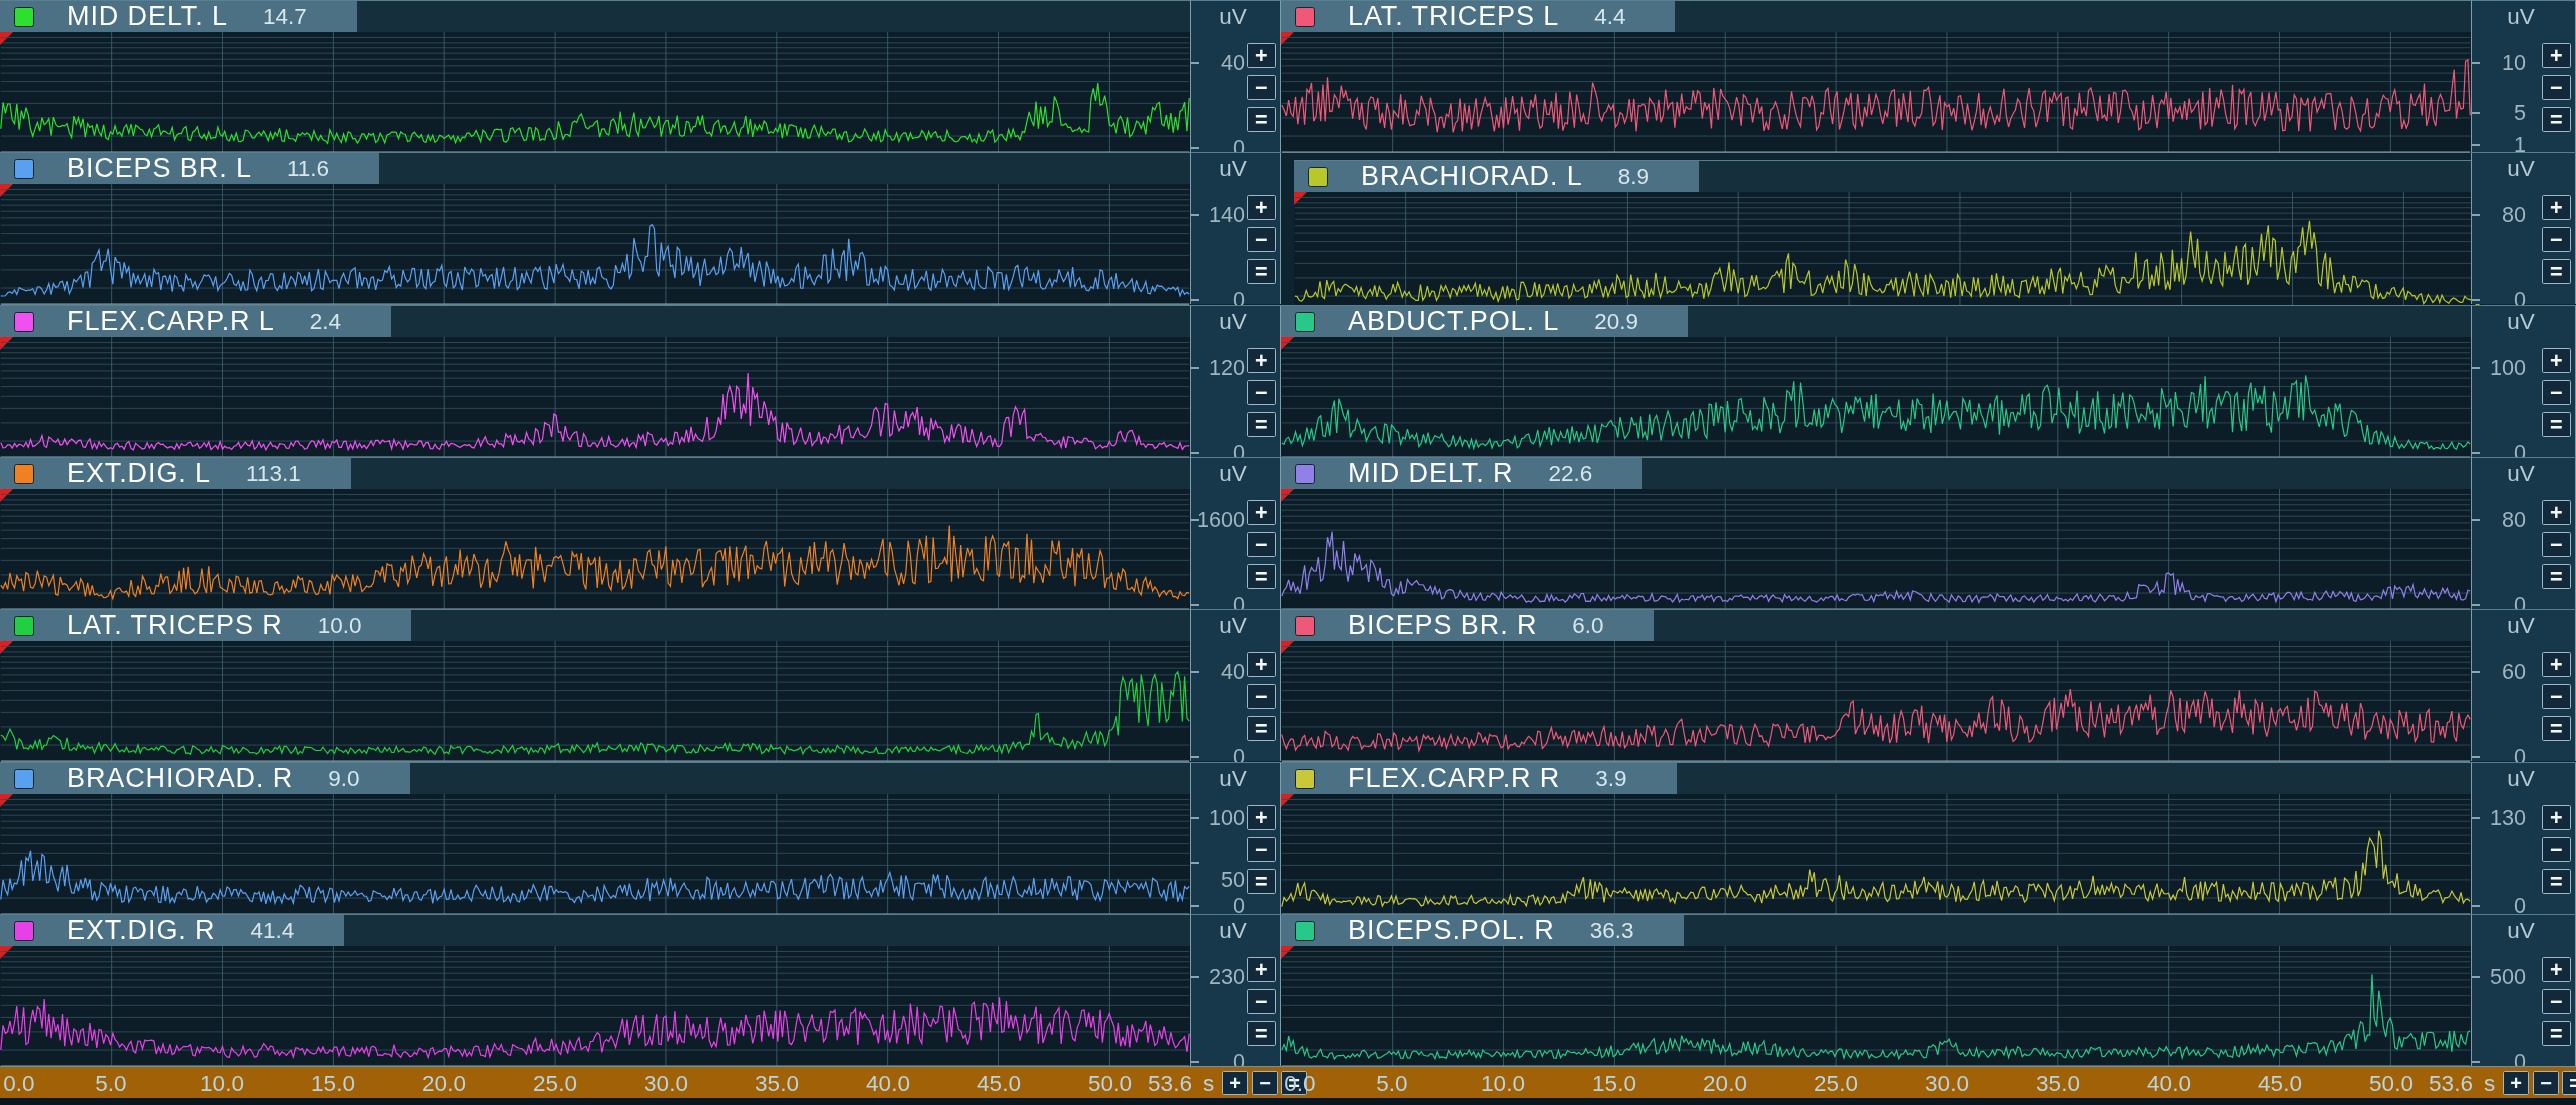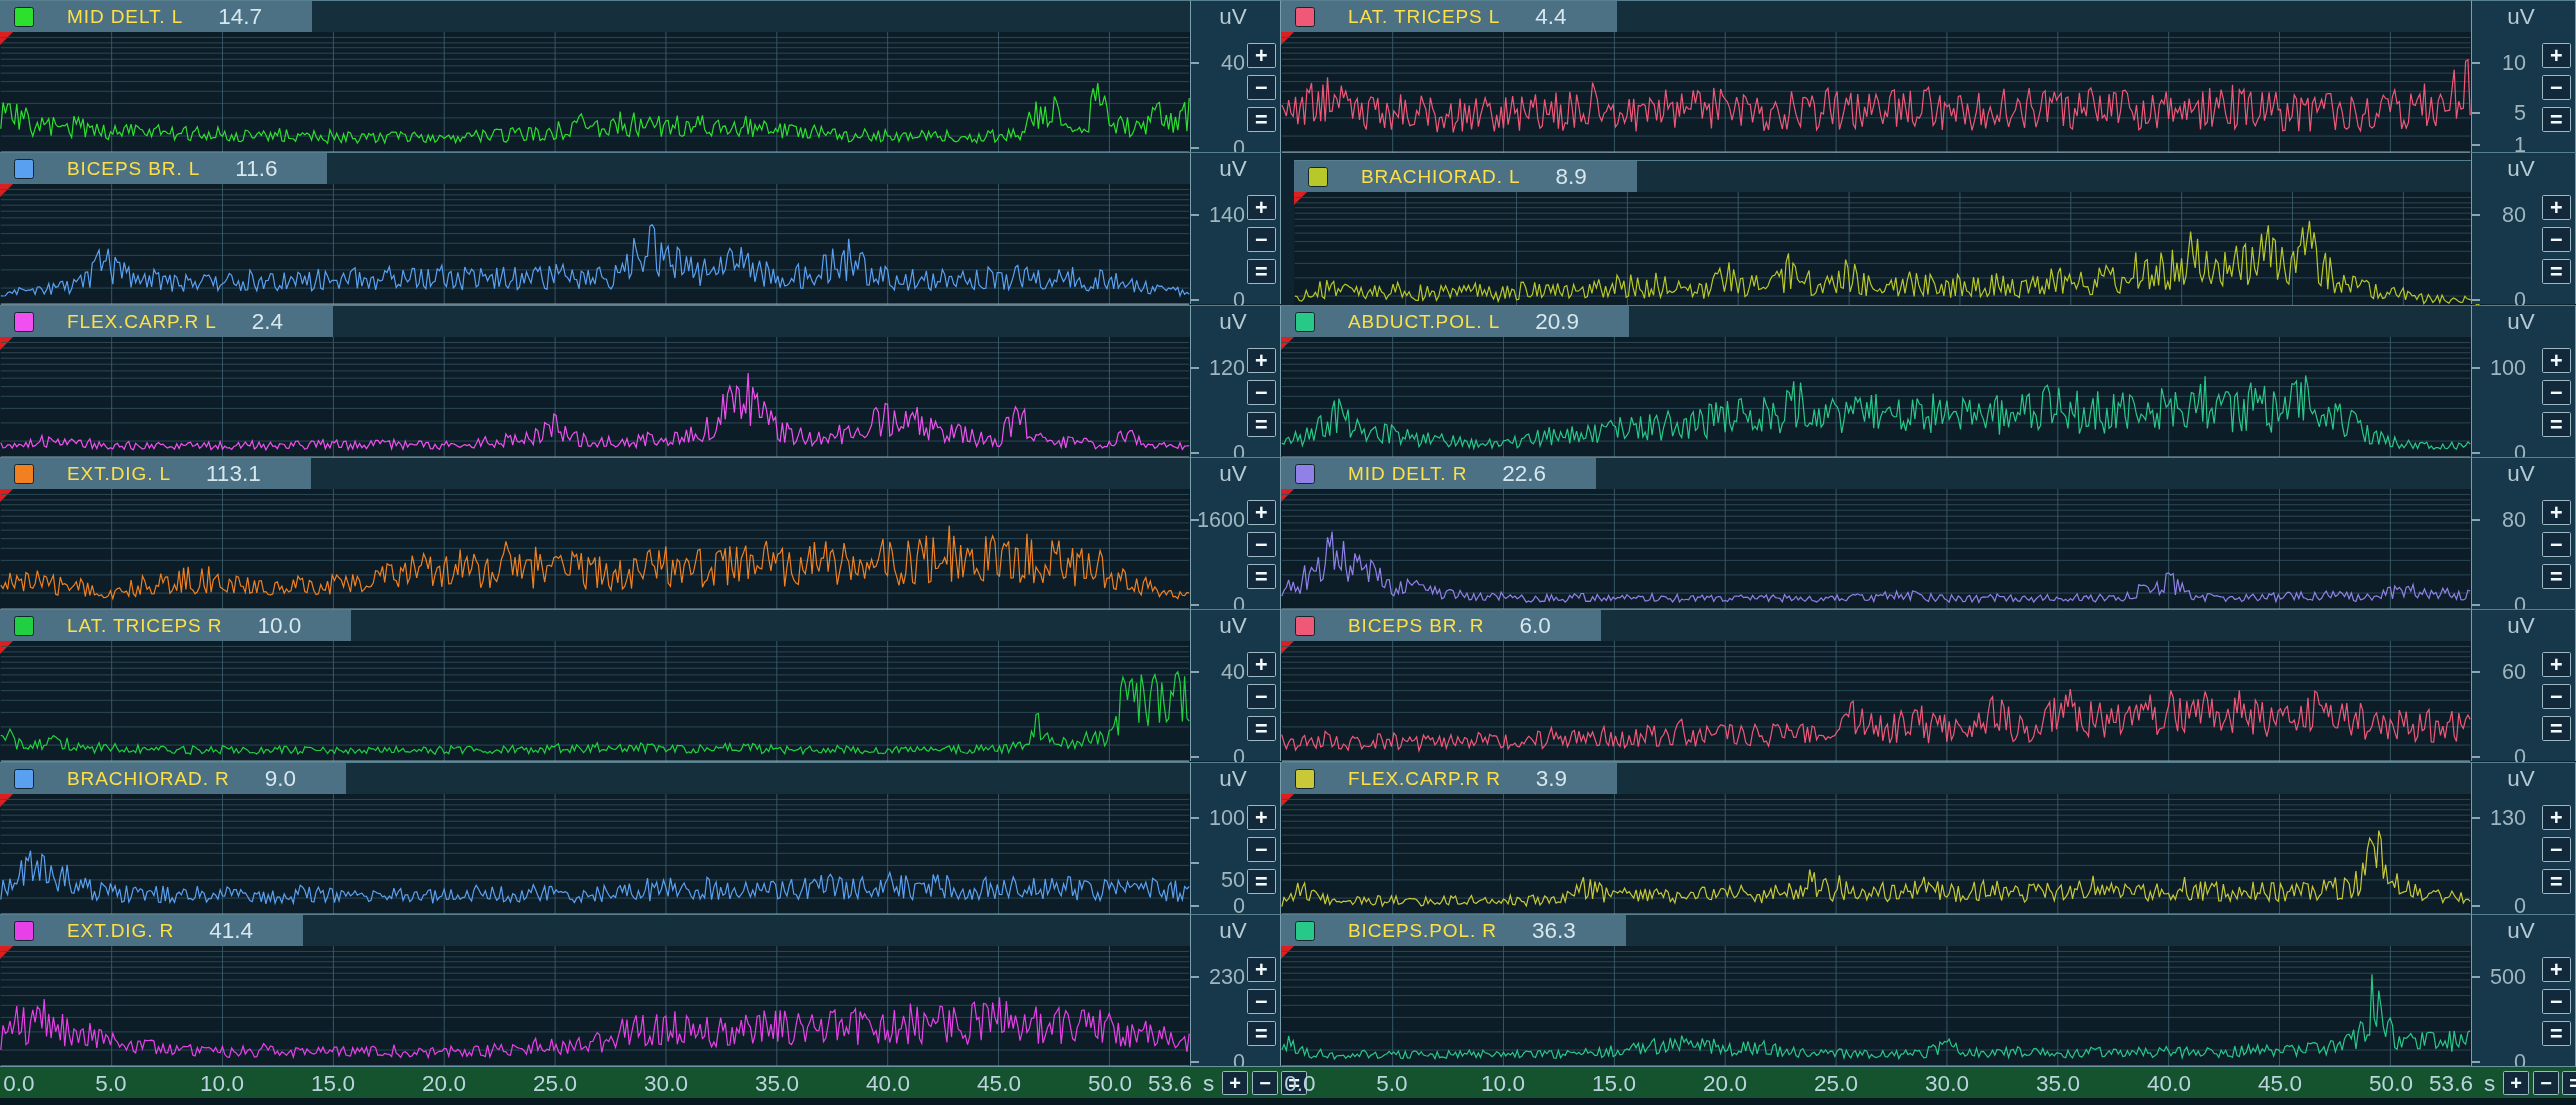--- a/index.html
+++ b/index.html
@@ -2,37 +2,37 @@
 <html style="font-size:14px"><head>
 <meta charset="utf-8">
 <style>
   html,body{margin:0;padding:0;background:#0a1f2a;}
   #app{position:relative;width:2576px;height:1105px;background:#0e2531;overflow:hidden;
        font-family:"Liberation Sans",sans-serif;-webkit-font-smoothing:antialiased;}
   .panel{position:absolute;box-sizing:border-box;border-top:0.9px solid #56808f;}
   .hdr{position:relative;height:31px;background:#152f3c;white-space:nowrap;}
   .band{display:inline-flex;align-items:center;height:31px;background:#4c7084;padding:0 50px 0 14px;}
   .sw{width:18px;height:18px;border-radius:2.6px;border:1.7px solid #12262e;flex:0 0 auto;}
-  .hl{margin-left:33px;font-size:19px;color:#fde047;letter-spacing:0.9px;}
+  .hl{margin-left:33px;font-size:27px;color:#ffffff;letter-spacing:0.9px;}
   .hv{margin-left:35px;font-size:22.5px;color:#d6e7ee;}
   .plot{position:relative;height:121px;background:#0c1d28;}
   .plot svg{position:absolute;left:0;top:0;}
   .marker{position:absolute;left:0;top:0;width:0;height:0;
           border-top:13px solid #dd1f1f;border-right:13px solid transparent;}
   .gut{position:absolute;box-sizing:border-box;background:#17374a;border-top:0.9px solid #56808f;
        border-left:0.9px solid #7c9fae;border-right:0.9px solid #7c9fae;}
   .uv{position:absolute;top:2.6px;left:0;right:5.2px;text-align:center;font-size:22.5px;color:#b5cad3;}
   .gtick{position:absolute;left:0;width:54px;text-align:right;font-size:21.6px;color:#9fb6c0;}
   .gdash{position:absolute;left:0;width:7.8px;height:1.7px;background:#8aa6b2;}
   .btncol{position:absolute;right:4.3px;top:42px;display:flex;flex-direction:column;gap:7px;}
   .sbtn,.abtn{box-sizing:border-box;background:#11293a;border:0.9px solid #9fb9c4;border-radius:1.7px;
        color:#f2f8fb;font-weight:bold;display:flex;align-items:center;justify-content:center;
        cursor:pointer;}
   .sbtn{width:29px;height:25px;font-size:21.6px;line-height:1;}
-  .axis{position:absolute;left:0;top:1066px;width:2576px;height:39px;background:#14532d;
+  .axis{position:absolute;left:0;top:1066px;width:2576px;height:39px;background:#a16207;
         border-top:0.9px solid #6b94a3;}
   .axis .bstrip{position:absolute;left:0;bottom:0;width:100%;height:7.8px;background:#081821;}
   .alab{position:absolute;top:4.3px;transform:translateX(-50%);font-size:22.5px;color:#b9d4de;}
   .aunit{position:absolute;top:4.3px;font-size:22.5px;color:#b9d4de;}
   .abtn{position:absolute;top:3.5px;width:26px;height:24px;font-size:20px;line-height:1;}
 </style>
 </head>
 <body>
 
 <div id="app">

